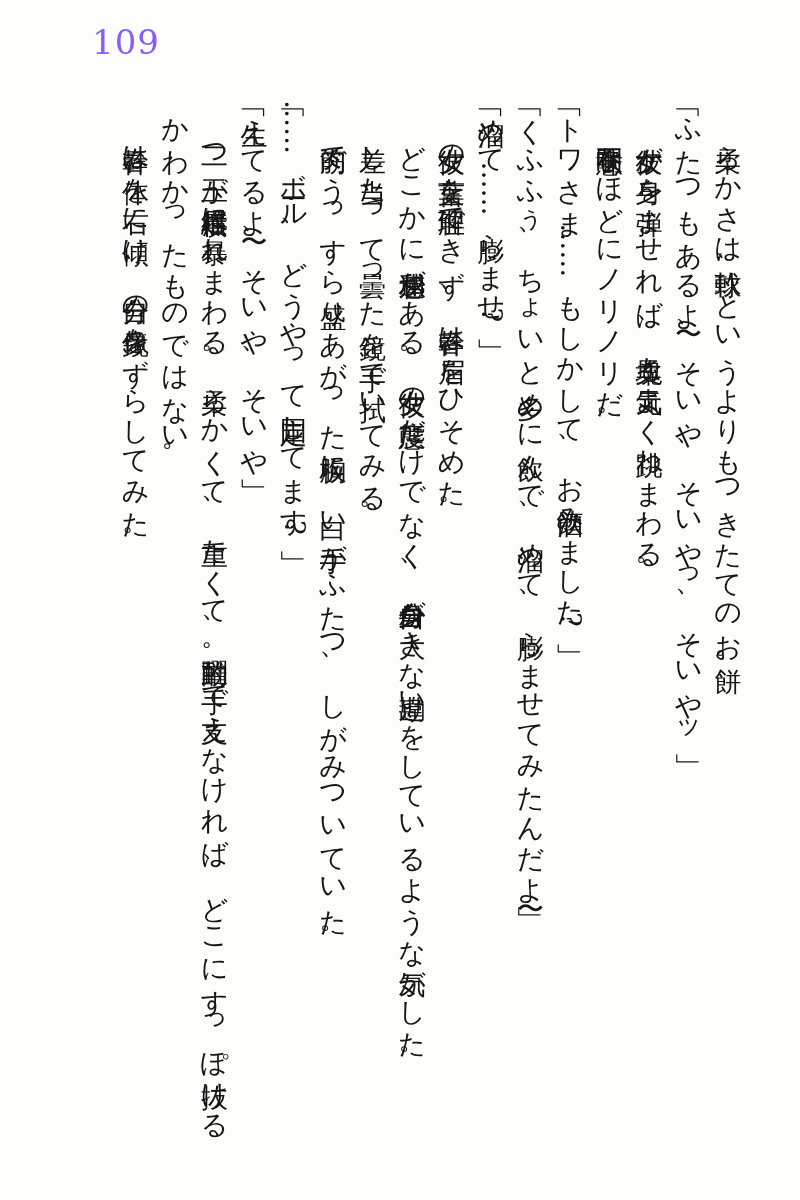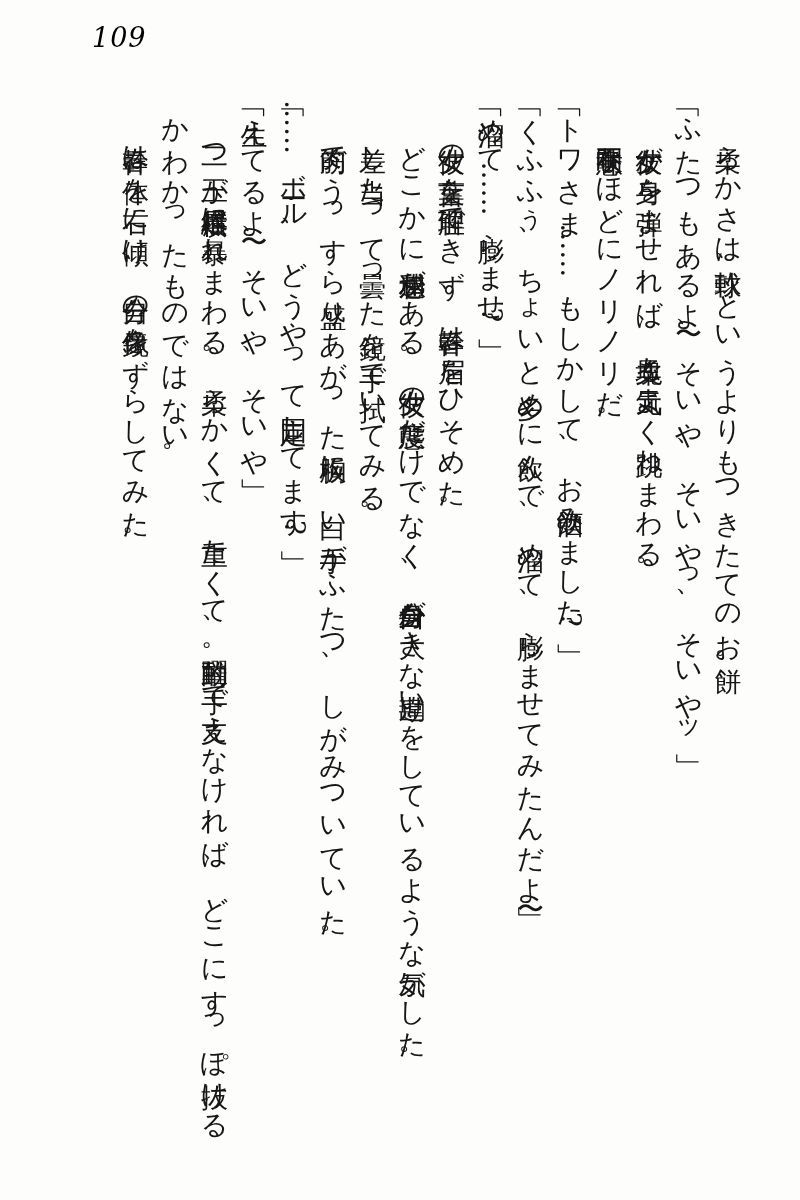--- a/index.html
+++ b/index.html
@@ -12,23 +12,22 @@
     background: #fdfdfc;
     position: relative;
     overflow: hidden;
     font-family: "DejaVu Serif", serif;
     color: #141414;
   }
   .page-number {
     position: absolute;
     top: 22px;
     left: 92px;
-    font-size: 27px;
-    font-style: italic;
-    color: #000000;
+    font-size: 34px;
+    color: #8b5cf6;
     letter-spacing: 1px;
   }
   .text-block {
     position: absolute;
     top: 100px;
     right: 52px;
     height: 1045px;
     writing-mode: vertical-rl;
     text-orientation: mixed;
     font-size: 27px;

